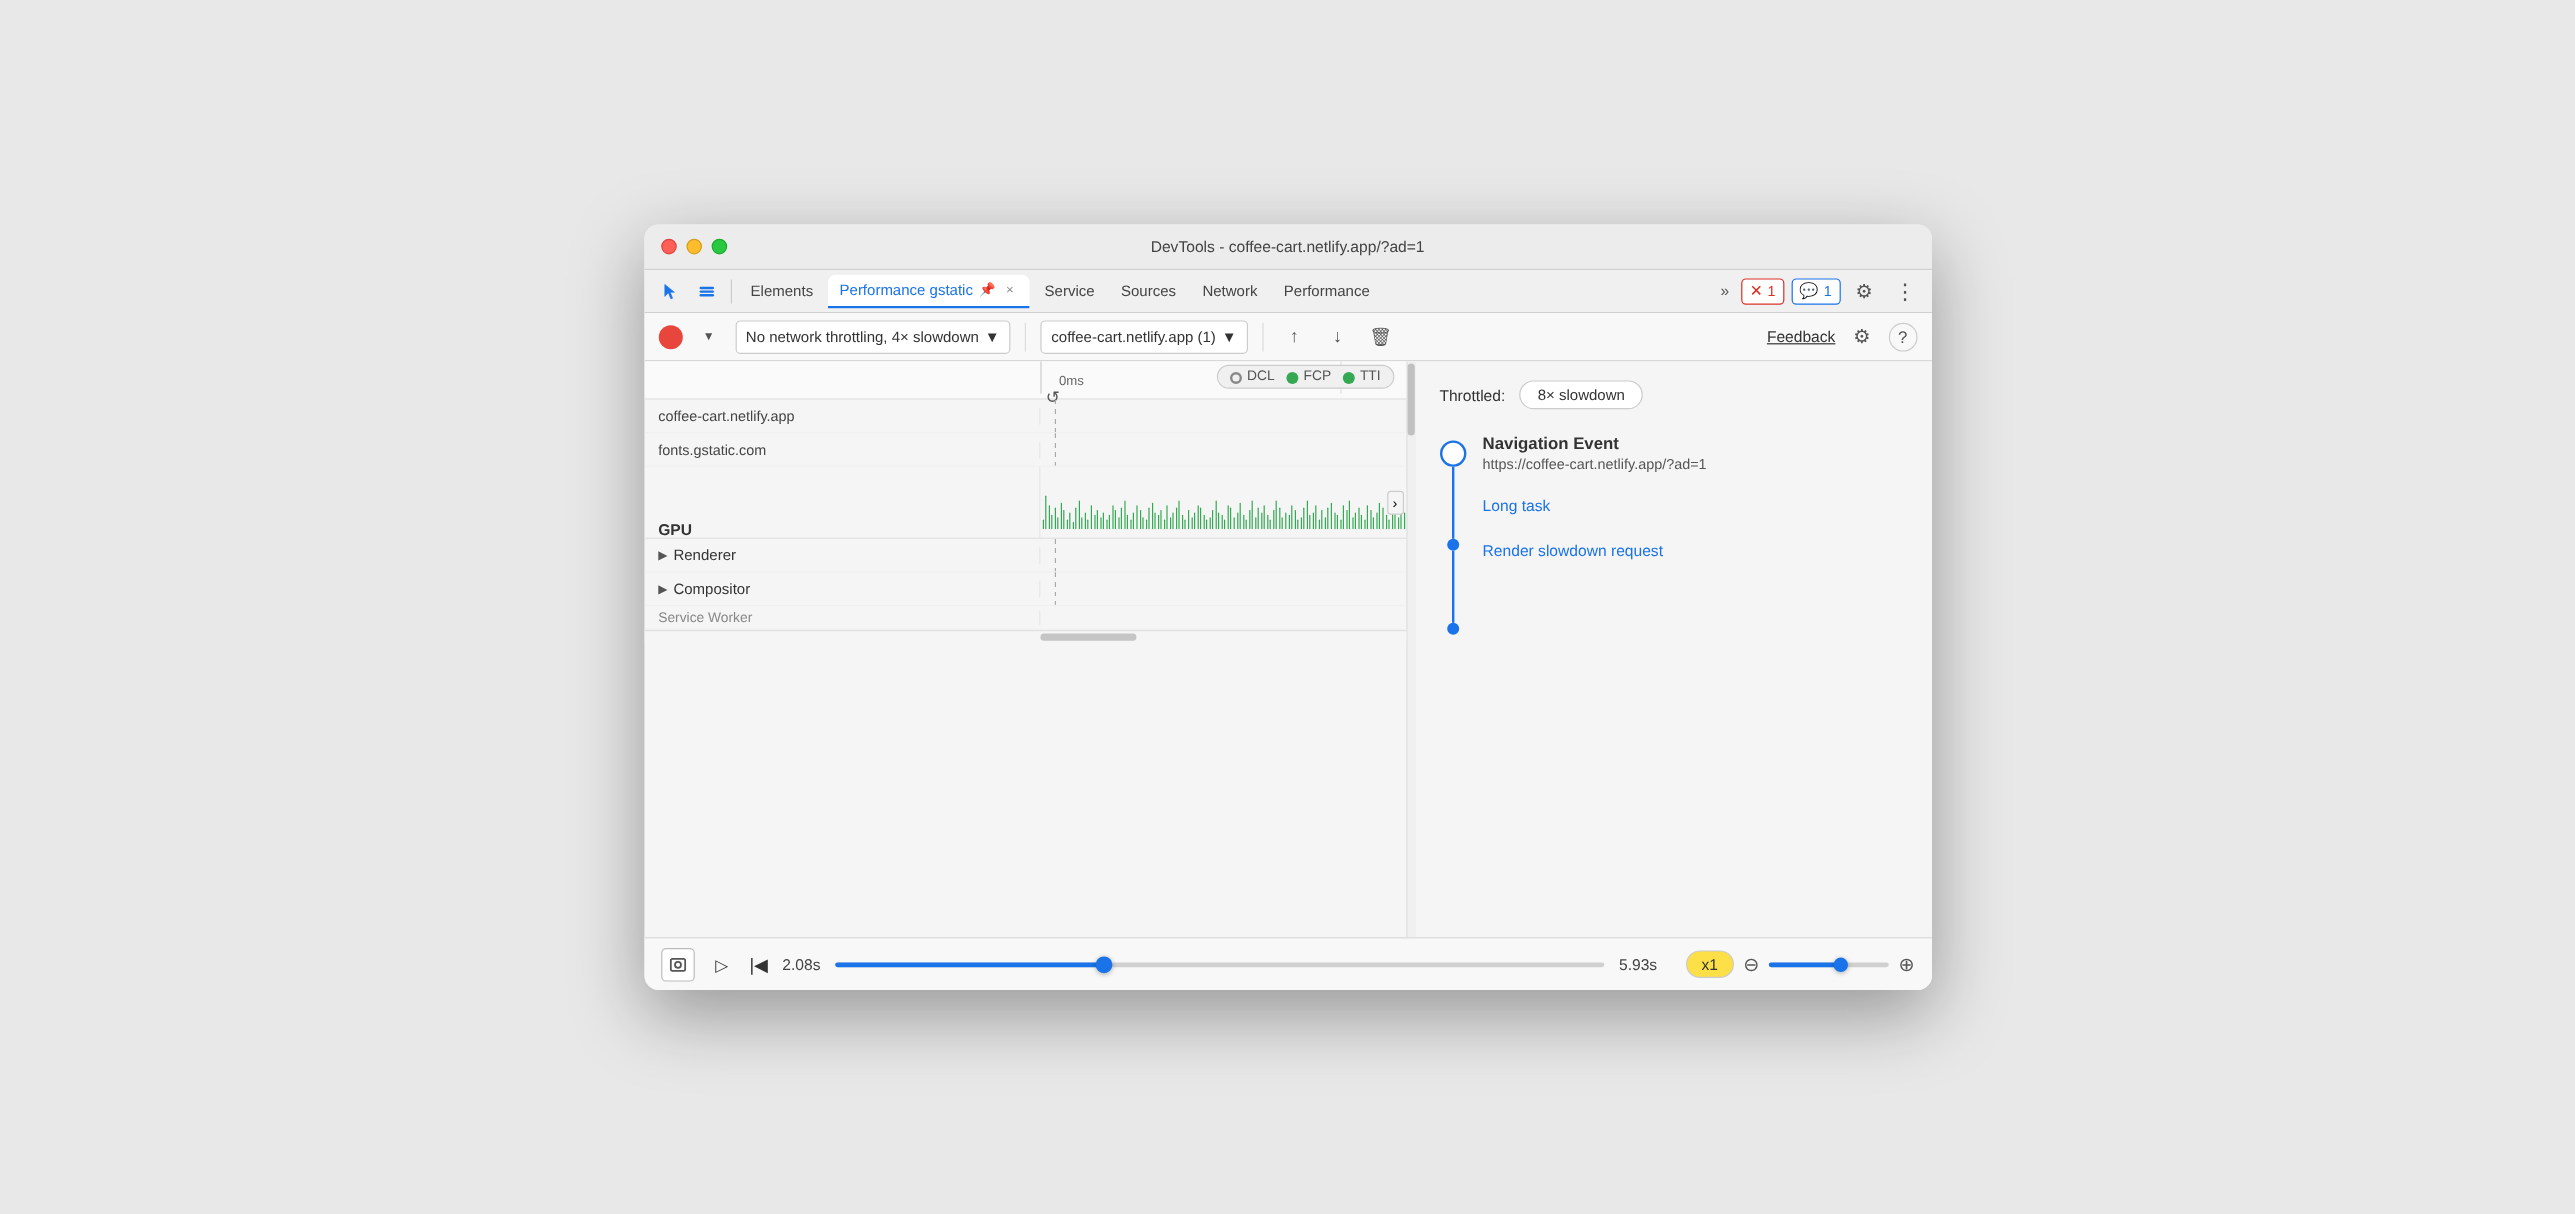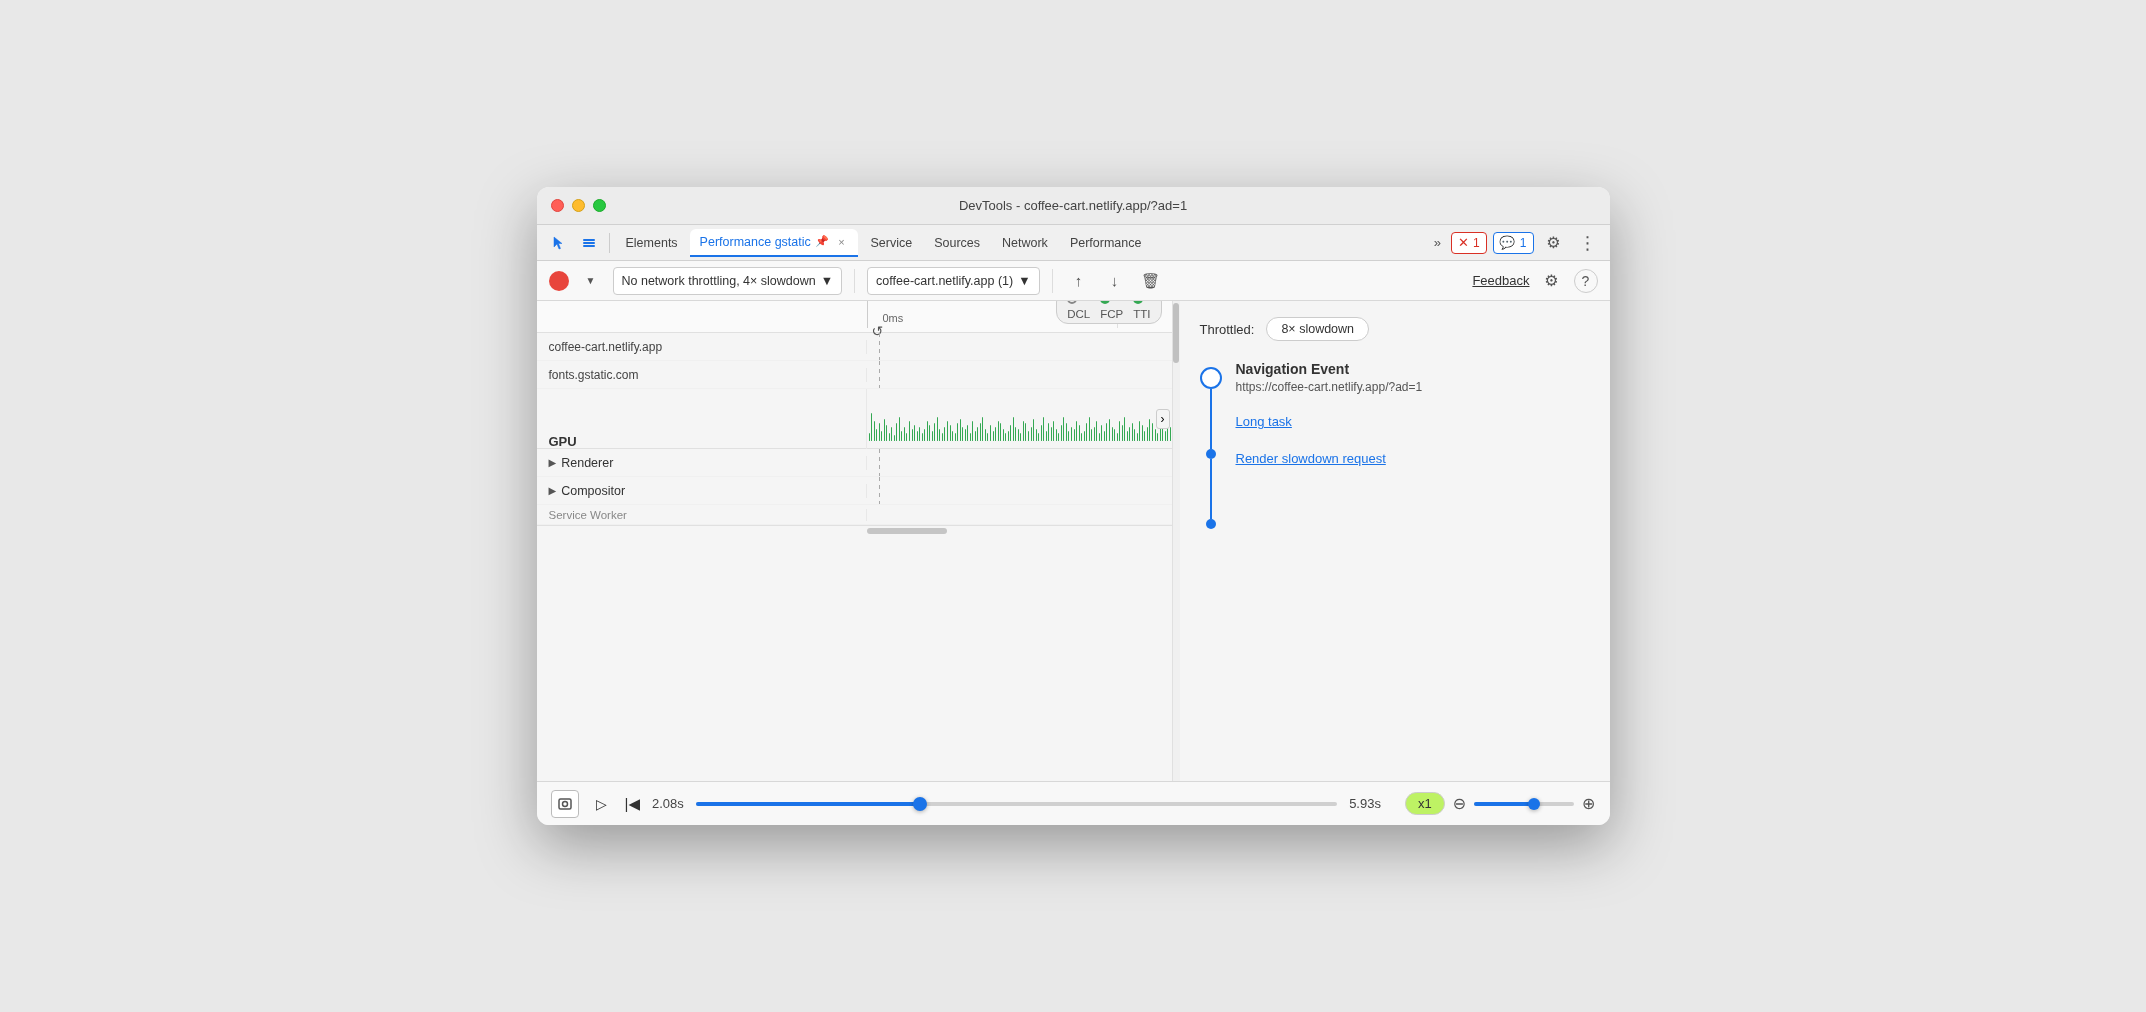--- a/index.html
+++ b/index.html
@@ -221,23 +221,22 @@
       gap: 10px;
       background: #f0f0f0;
       border: 1px solid #ccc;
       border-radius: 12px;
       padding: 3px 10px;
       font-size: 11.5px;
       color: #555;
     }
     .legend-item {
       display: flex;
-      align-items: flex-start;
+      align-items: flex-end;
       gap: 4px;
-      flex-direction: column;
     }
     .legend-dot {
       width: 10px;
       height: 10px;
       border-radius: 50%;
     }
     .legend-dot.outline {
       border: 2px solid #888;
       background: transparent;
     }
@@ -410,21 +409,20 @@
     }
     .nav-event-url {
       font-size: 12px;
       color: #555;
       margin-bottom: 16px;
     }
     .insight-link {
       display: block;
       font-size: 13px;
       color: #1a73e8;
-      text-decoration: underline;
       cursor: pointer;
       margin-bottom: 18px;
       padding-top: 4px;
     }
     
     .bottom-bar {
       height: 44px;
       background: #f8f8f8;
       border-top: 1px solid #d8d8d8;
       display: flex;
@@ -496,21 +494,21 @@
       background: #1a73e8;
       box-shadow: 0 1px 4px rgba(0,0,0,0.3);
     }
     .zoom-section {
       display: flex;
       align-items: center;
       gap: 8px;
       margin-left: 12px;
     }
     .zoom-badge {
-      background: #bef264;
+      background: #fde047;
       border: 1px solid #ccc;
       border-radius: 14px;
       padding: 3px 12px;
       font-size: 13px;
       color: #333;
     }
     .zoom-icon {
       font-size: 16px;
       color: #555;
       cursor: pointer;

